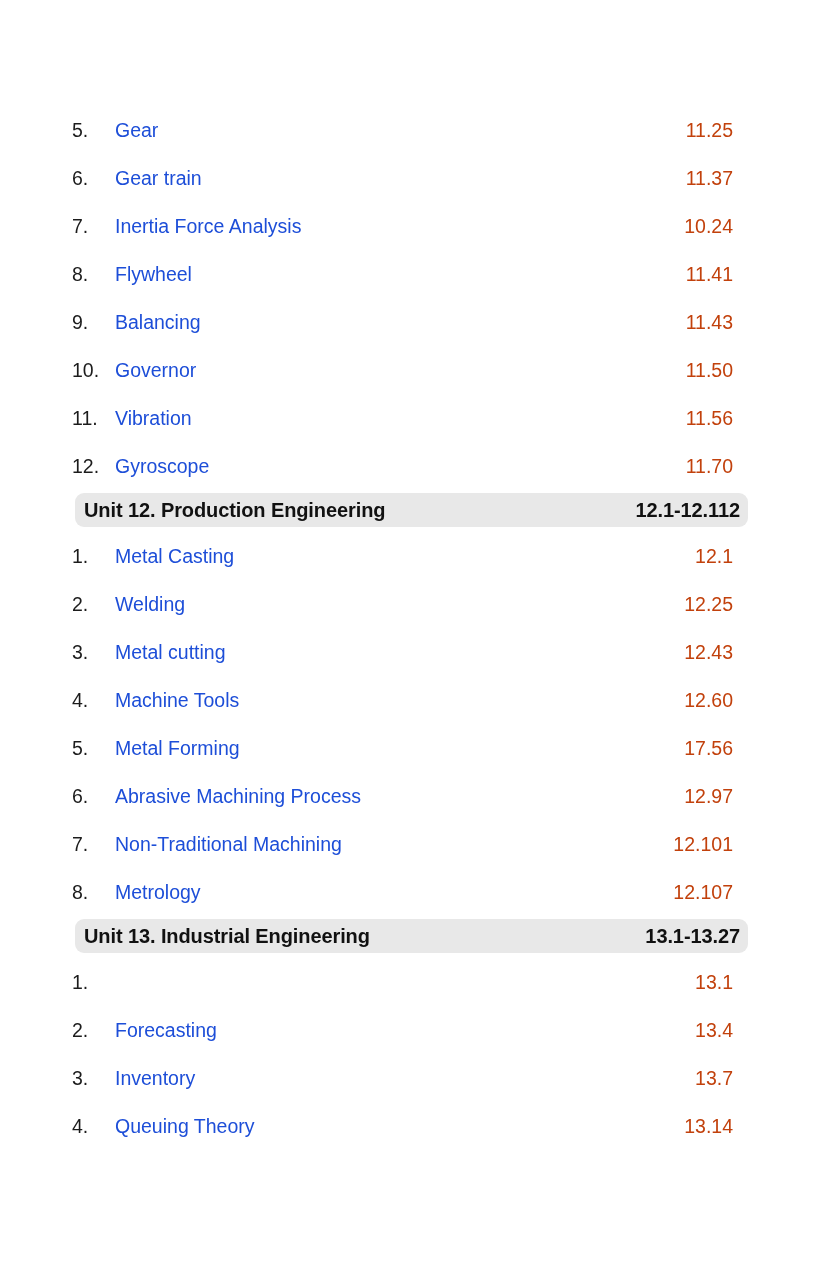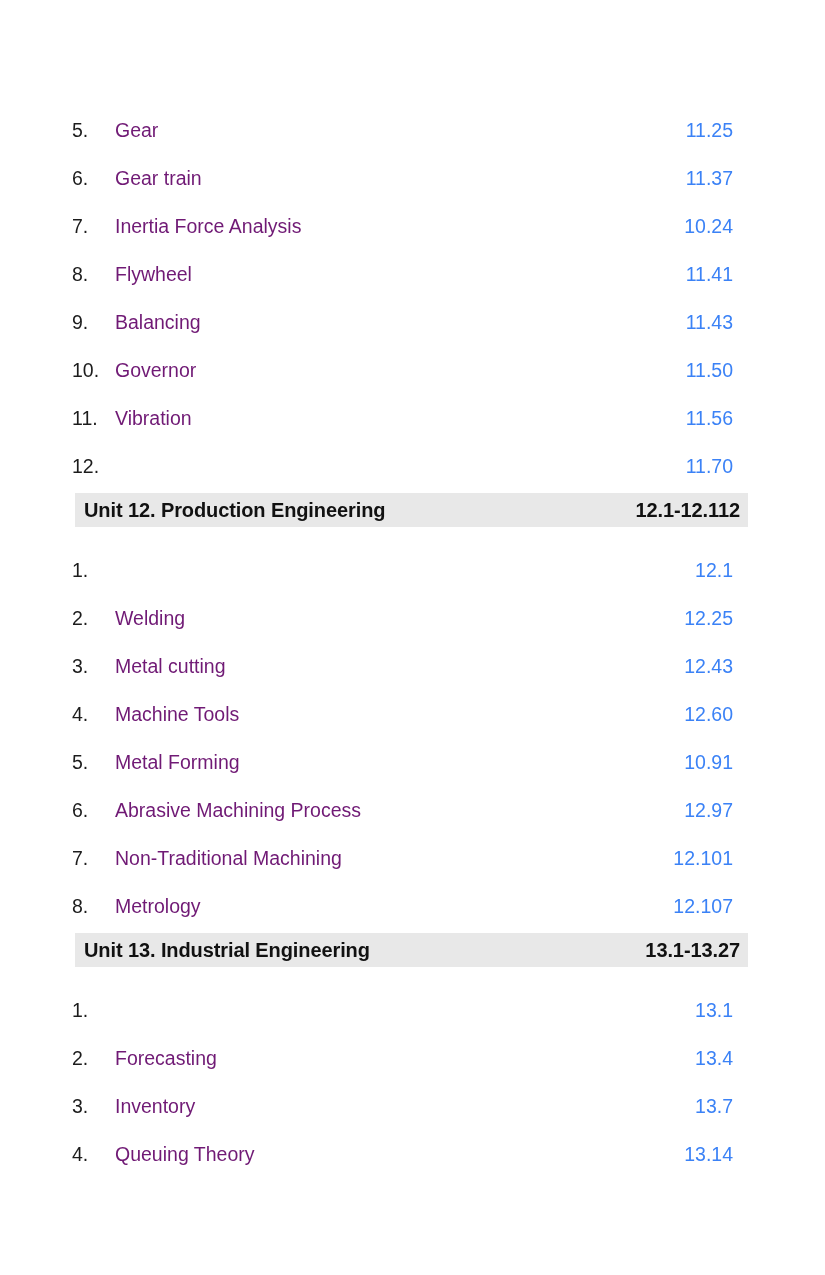--- a/index.html
+++ b/index.html
@@ -42,43 +42,44 @@
     text-align: left;
     white-space: nowrap;
   }
   .entry .title {
     position: absolute;
     left: 115px;
     top: 0;
     line-height: 48px;
     font-size: 19.5px;
     font-family: "Liberation Sans", sans-serif;
-    color: #701a75;
+    color: #1d4ed8;
     white-space: nowrap;
   }
   .entry .page {
     position: absolute;
     right: 92px;
     top: 0;
     line-height: 48px;
     font-size: 19.5px;
     font-family: "Liberation Sans", sans-serif;
-    color: #3b82f6;
+    color: #c2410c;
     text-align: right;
     white-space: nowrap;
   }
 
   
   .unit {
     position: relative;
     height: 34px;
-    margin: 3px 0 19px 0;
+    margin: 3px 0 5px 0;
     background: #e8e8e8;
     margin-left: 75px;
     margin-right: 77px;
+    border-radius: 9px;
   }
   .unit .unit-title {
     position: absolute;
     left: 9px;
     top: 0;
     line-height: 34px;
     font-size: 20px;
     font-weight: bold;
     font-family: "Liberation Sans", sans-serif;
     color: #111111;
@@ -140,49 +141,51 @@
         <span class="title">Governor</span>
         <span class="page">11.50</span>
       </div>
       <div class="entry">
         <span class="num">11.</span>
         <span class="title">Vibration</span>
         <span class="page">11.56</span>
       </div>
       <div class="entry">
         <span class="num">12.</span>
+        <span class="title">Gyroscope</span>
         <span class="page">11.70</span>
       </div>
       <div class="unit">
         <span class="unit-title">Unit 12. Production Engineering</span>
         <span class="unit-range">12.1-12.112</span>
       </div>
       <div class="entry">
         <span class="num">1.</span>
+        <span class="title">Metal Casting</span>
         <span class="page">12.1</span>
       </div>
       <div class="entry">
         <span class="num">2.</span>
         <span class="title">Welding</span>
         <span class="page">12.25</span>
       </div>
       <div class="entry">
         <span class="num">3.</span>
         <span class="title">Metal cutting</span>
         <span class="page">12.43</span>
       </div>
       <div class="entry">
         <span class="num">4.</span>
         <span class="title">Machine Tools</span>
         <span class="page">12.60</span>
       </div>
       <div class="entry">
         <span class="num">5.</span>
         <span class="title">Metal Forming</span>
-        <span class="page">10.91</span>
+        <span class="page">17.56</span>
       </div>
       <div class="entry">
         <span class="num">6.</span>
         <span class="title">Abrasive Machining Process</span>
         <span class="page">12.97</span>
       </div>
       <div class="entry">
         <span class="num">7.</span>
         <span class="title">Non-Traditional Machining</span>
         <span class="page">12.101</span>

